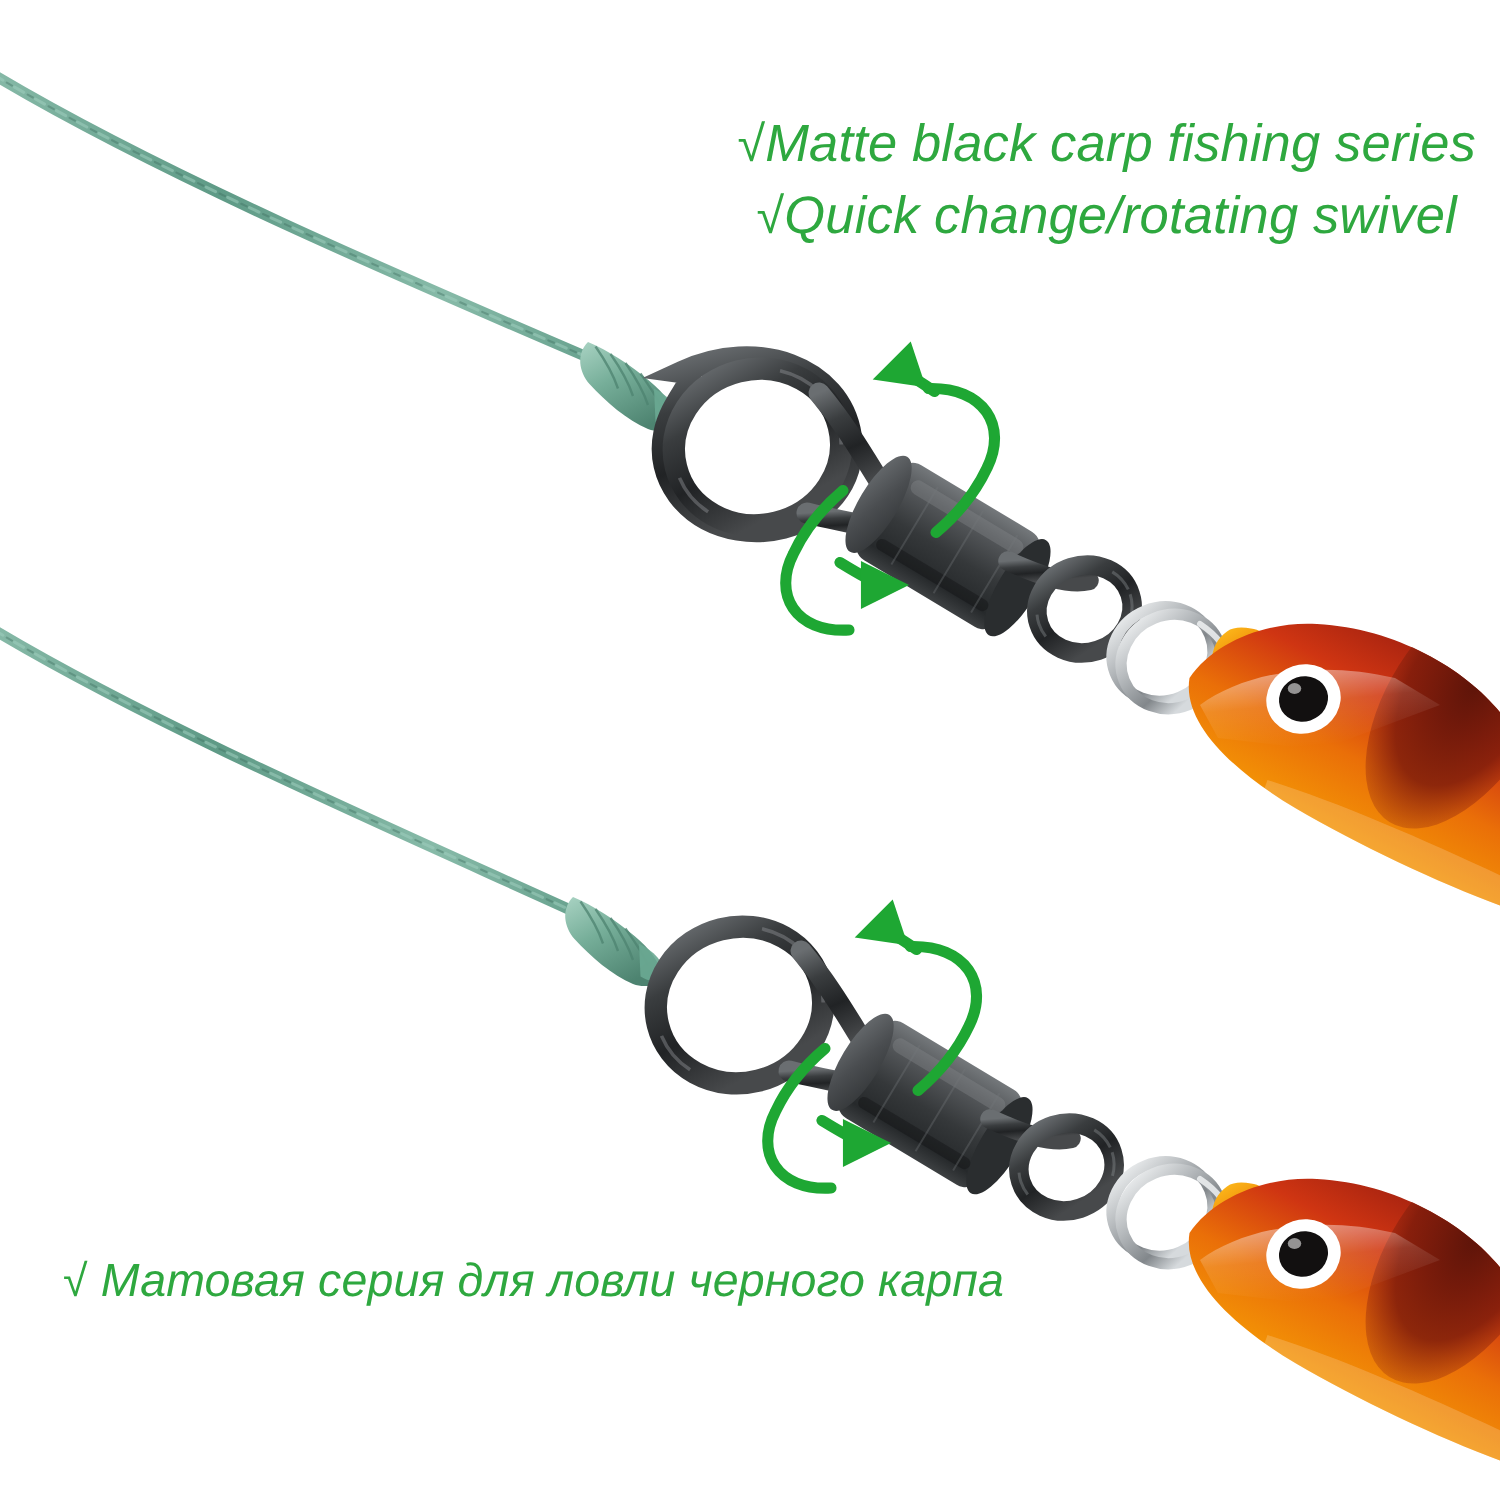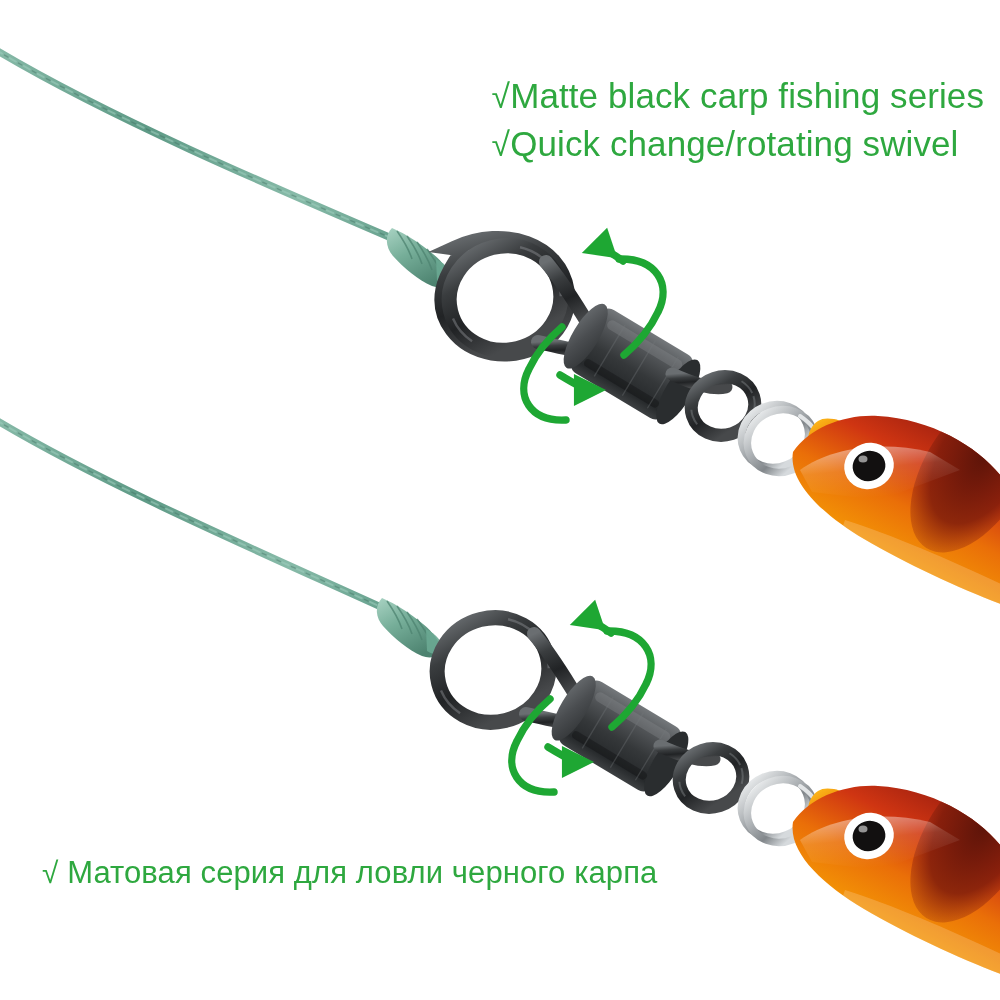--- a/index.html
+++ b/index.html
@@ -7,33 +7,34 @@
   html, body {
     width:1000px; height:1000px;
     background:#ffffff;
     font-family:"Liberation Sans", sans-serif;
     overflow:hidden;
   }
   #stage {
     position:relative;
     width:1000px; height:704px;
     background:#ffffff;
+    font-style:italic;
   }
   #art { position:absolute; left:0; top:0; width:1000px; height:1000px; }
 
   .caption-block { position:absolute; white-space:nowrap; }
   .caption-line {
     font-size:34px;
     line-height:44px;
     letter-spacing:0.1px;
     white-space:nowrap;
   }
   #caption-en { right:16px; top:72px; text-align:left; }
   #caption-en .caption-line { font-size:35px; line-height:47px; }
-  #caption-ru { left:42px; top:852px; text-align:left; }
+  #caption-ru { left:42px; top:833px; text-align:left; }
   #caption-ru .caption-line { font-size:31px; line-height:42px; }
   .tick { font-size:0.96em; }
 </style>
 </head>
 <body style="background: rgb(255, 255, 255);">
 
 <div id="stage" style="background: rgb(255, 255, 255);">
 
   <svg id="art" viewBox="0 0 1000 1000">
     <defs>
@@ -279,21 +280,21 @@
           <ellipse cx="863" cy="829" rx="4.5" ry="3.6" fill="#ffffff" opacity="0.55"></ellipse>
         </g>
       </g>
     </g>
   </svg>
 
   <div class="caption-block" id="caption-en">
     <div class="caption-line" style="color: rgb(46, 168, 63);">
       <span class="tick">√</span><span>Matte black carp fishing series</span>
     </div>
-    <div class="caption-line" style="color: rgb(46, 168, 63);">
+    <div class="caption-line" style="color: rgb(46, 168, 63); text-align: center;">
       <span class="tick">√</span><span>Quick change/rotating swivel</span>
     </div>
   </div>
 
   <div class="caption-block" id="caption-ru">
     <div class="caption-line" style="color: rgb(46, 168, 63);">
       <span class="tick">√</span><span> Матовая серия для ловли черного карпа</span>
     </div>
   </div>
 

